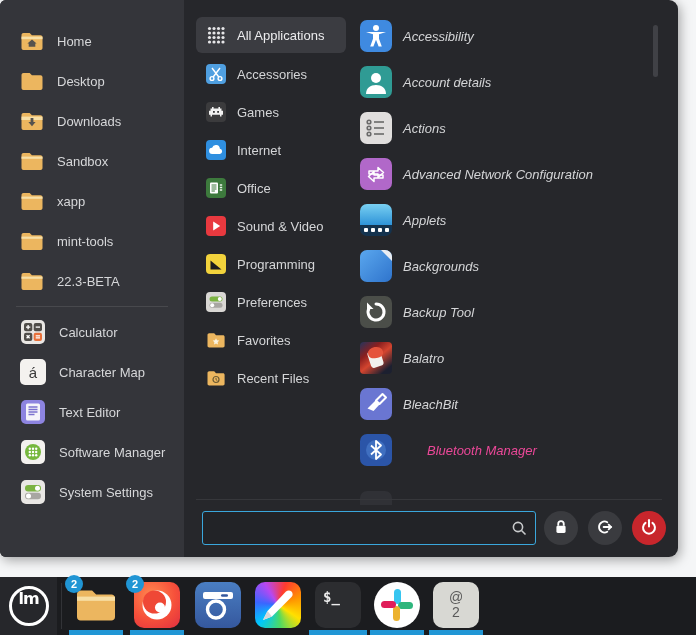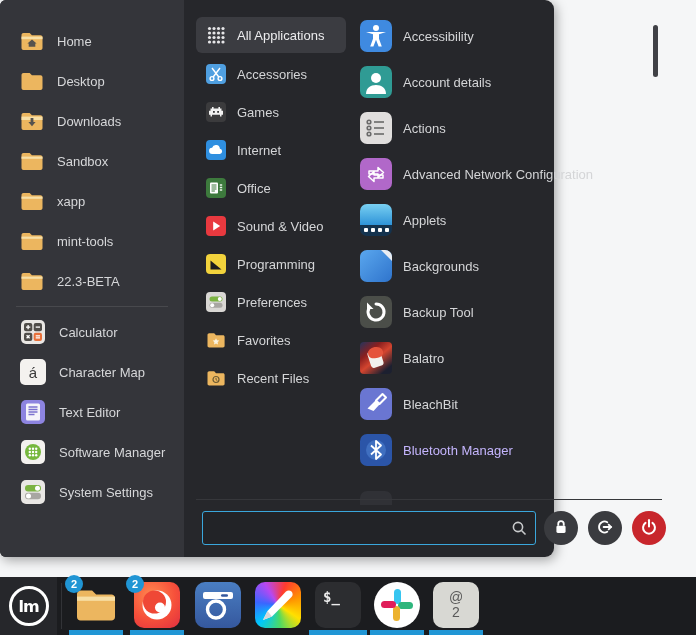--- a/index.html
+++ b/index.html
@@ -5,49 +5,49 @@
   * { box-sizing: border-box; margin: 0; padding: 0; }
   html,body { width:696px; height:635px; }
   body {
     position: relative;
     background: #f5f6f7;
     font-family: "Liberation Sans", sans-serif;
     overflow: hidden;
   }
   
   .menu {
-    position:absolute; left:0; top:20; width:554px; height:557px;
+    position:absolute; left:0; top:20; width:678px; height:557px;
     background:#26272b; border-radius:6px 9px 9px 6px;
     box-shadow: 2px 3px 12px rgba(0,0,0,.35);
   }
   .sidebar {
     position:absolute; left:0; top:0; width:184px; height:557px;
     background:#34353a; border-radius:6px 0 0 6px;
     padding-top:21px;
   }
   .srow { display:flex; align-items:center; height:40px; padding-left:20px; gap:13px;
           color:#d6d7d9; font-size:13px; cursor:default; }
   .sidebar-sep { border-top:1px solid #48494d; margin:5px 16px; }
   .lbl { white-space:nowrap; }
-  .dim { color:#c4b5fd; }
+  .dim { color:#ec4899;margin-left:24px; }
 
   .ic { display:inline-flex; align-items:center; justify-content:center; flex:0 0 auto; }
   .ic24 { width:24px; height:24px; }
   .ic26 { width:26px; height:26px; }
   .ic20 { width:20px; height:20px; }
   .ic32 { width:32px; height:32px; }
 
   
   .cats { position:absolute; left:196px; top:17px; width:150px; }
   .crow { display:flex; align-items:center; height:38px; padding-left:10px; gap:11px;
           color:#d4d5d7; font-size:13px; cursor:default; border-radius:6px; }
   .crow.selected { background:#3b3c41; height:36px; margin-bottom:2px; color:#ececee; }
 
   
-  .apps { position:absolute; left:348px; top:13px; width:300px; }
+  .apps { position:absolute; left:348px; top:13px; width:300px;font-style:italic; }
   .arow { display:flex; align-items:center; height:46px; padding-left:12px; gap:11px;
           color:#d4d5d7; font-size:13px; cursor:default; border-radius:6px; }
   .partial-icon { position:absolute; left:360px; top:491px; width:32px; height:14px;
                   background:#303136; border-radius:7px 7px 0 0; }
   .apps-sep { position:absolute; left:196px; top:499px; width:466px; border-top:1px solid #36373b; }
   .scroll-thumb { position:absolute; left:653px; top:25px; width:5px; height:52px;
                   background:#404146; border-radius:3px; }
 
   
   .sq { border-radius:5px; width:100%; height:100%; display:flex; align-items:center;
@@ -63,21 +63,21 @@
   .round-btn { position:absolute; top:511px; width:34px; height:34px; border-radius:50%;
                background:#3a3b3f; display:flex; align-items:center; justify-content:center;
                cursor:pointer; border:none; }
   .round-btn.power { background:#c8262c; }
 
   
   .taskbar { position:absolute; left:0; top:577px; width:696px; height:58px; background:#1b1c1f; }
   .mint-zone { position:absolute; left:0; top:0; width:57px; height:58px; background:#26272b;
                display:flex; align-items:center; justify-content:center; cursor:pointer; }
   .mint-logo { width:40px; height:40px; border:3px solid #fff; border-radius:50%;
-               display:flex; align-items:center; justify-content:center;
+               display:flex; align-items:flex-start; justify-content:center;
                color:#fff; font-weight:bold; font-size:16px; letter-spacing:-1px;
                font-family:"DejaVu Sans", sans-serif; }
   .tb-sep { position:absolute; left:61px; top:6px; width:1px; height:46px; background:#323337; }
   .tb-item { position:absolute; top:5px; width:46px; height:53px; cursor:pointer; }
   .tb-icon { width:46px; height:46px; border-radius:10px; position:relative; overflow:hidden;
              display:flex; align-items:center; justify-content:center; }
   .tb-underline { position:absolute; left:-4px; right:-4px; top:48px; height:5px; background:#2196d5; }
   .badge { position:absolute; left:-8px; top:-7px; width:18px; height:18px; border-radius:50%;
            background:#2095d4; color:#fff; font-size:11px; font-weight:bold;
            display:flex; align-items:center; justify-content:center; z-index:3; }

